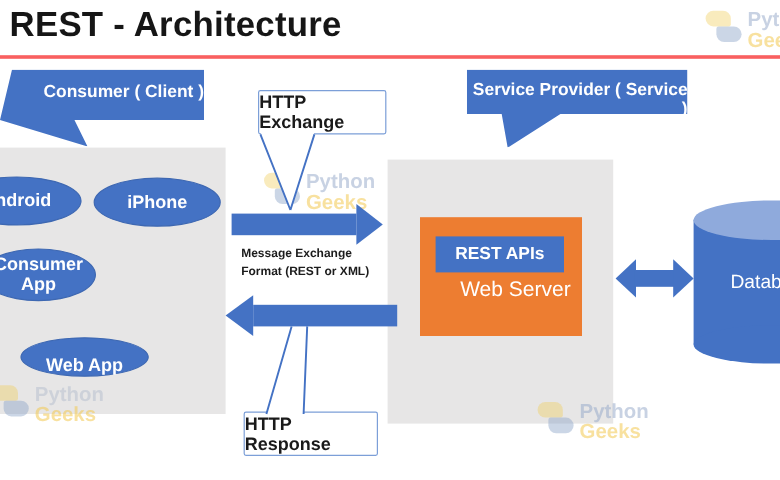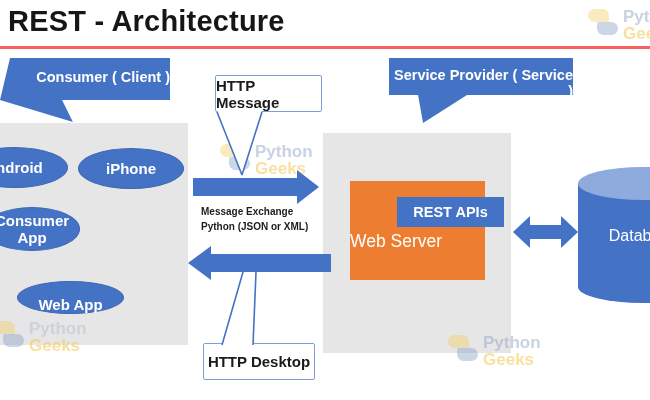--- a/index.html
+++ b/index.html
@@ -64,24 +64,24 @@
   .dbl-rhead{left:561px;top:216px;border-top:16px solid transparent;border-bottom:16px solid transparent;border-left:17px solid #4472C4;z-index:6;}
   
   .msg-exchange{
     position:absolute;left:201px;top:204px;width:130px;color:#1c1c1c;font-size:10px;
     font-weight:700;line-height:15px;z-index:5;
   }
   
   .orange-box{position:absolute;left:350px;top:181px;width:135px;height:99px;background:#ED7D31;z-index:6;}
   .rest-apis{
     position:absolute;left:13px;top:16px;width:107px;height:30px;background:#4472C4;color:#fff;
-    font-size:14.5px;font-weight:600;display:flex;align-items:center;justify-content:center;margin-left:34px;
+    font-size:14.5px;font-weight:600;display:flex;align-items:center;justify-content:center;
   }
   .web-server{
-    position:absolute;left:0;top:50px;width:100%;text-align:left;color:#fff;font-size:17.5px;font-weight:400;
+    position:absolute;left:12px;top:50px;width:100%;text-align:center;color:#fff;font-size:17.5px;font-weight:400;
   }
   
   .cylinder{position:absolute;left:578px;top:167px;width:130px;height:136px;z-index:6;}
   .cyl-body{position:absolute;left:0;top:16px;width:100%;height:104px;background:#4472C4;}
   .cyl-bottom{position:absolute;left:0;top:104px;width:100%;height:32px;border-radius:50%;background:#4472C4;}
   .cyl-top{position:absolute;left:0;top:0;width:100%;height:33px;border-radius:50%;background:#8FAADC;}
   .cyl-label{position:absolute;left:0;top:60px;width:100%;text-align:center;color:#fff;font-size:16px;font-weight:400;}
   
   .wm{position:absolute;display:flex;gap:3px;align-items:flex-start;z-index:2;pointer-events:none;}
   .wm-logo{position:relative;width:34px;height:30px;flex:none;}
@@ -162,41 +162,41 @@
       <span>iPhone</span>
     </div>
   <div class="ellipse el-desktop">
       <span>Consumer App</span>
     </div>
   <div class="ellipse el-webapp">
       <span>Web App</span>
     </div>
 
   <div class="label-box box-request">
-    <span>HTTP Message</span>
+    <span>HTTP Exchange</span>
   </div>
   <div class="label-box box-response">
-    <span>HTTP Desktop</span>
+    <span>HTTP Response</span>
   </div>
 
   <svg class="wedges" width="650" height="400">
     <polygon points="217,110 262,110 242,175" fill="#ffffff"></polygon>
     <path d="M217,112 L242,175 M262,112 L242,175" stroke="#4472C4" stroke-width="1.6" fill="none"></path>
     <polygon points="243,272 256,272 253,345 222,345" fill="#ffffff"></polygon>
     <path d="M243,272 L222,345 M256,272 L253,345" stroke="#4472C4" stroke-width="1.6" fill="none"></path>
   </svg>
 
   <div class="arrow-part req-body"></div>
   <div class="tri req-head"></div>
   <div class="tri res-head"></div>
   <div class="arrow-part res-body"></div>
 
   <div class="msg-exchange">
     <div>Message Exchange</div>
-    <div>Python (JSON or XML)</div>
+    <div>Format (REST or XML)</div>
   </div>
 
   <div class="orange-box">
     <div class="rest-apis">
       <span>REST APIs</span>
     </div>
     <div class="web-server">Web Server</div>
   </div>
 
   <div class="tri dbl-lhead"></div>

